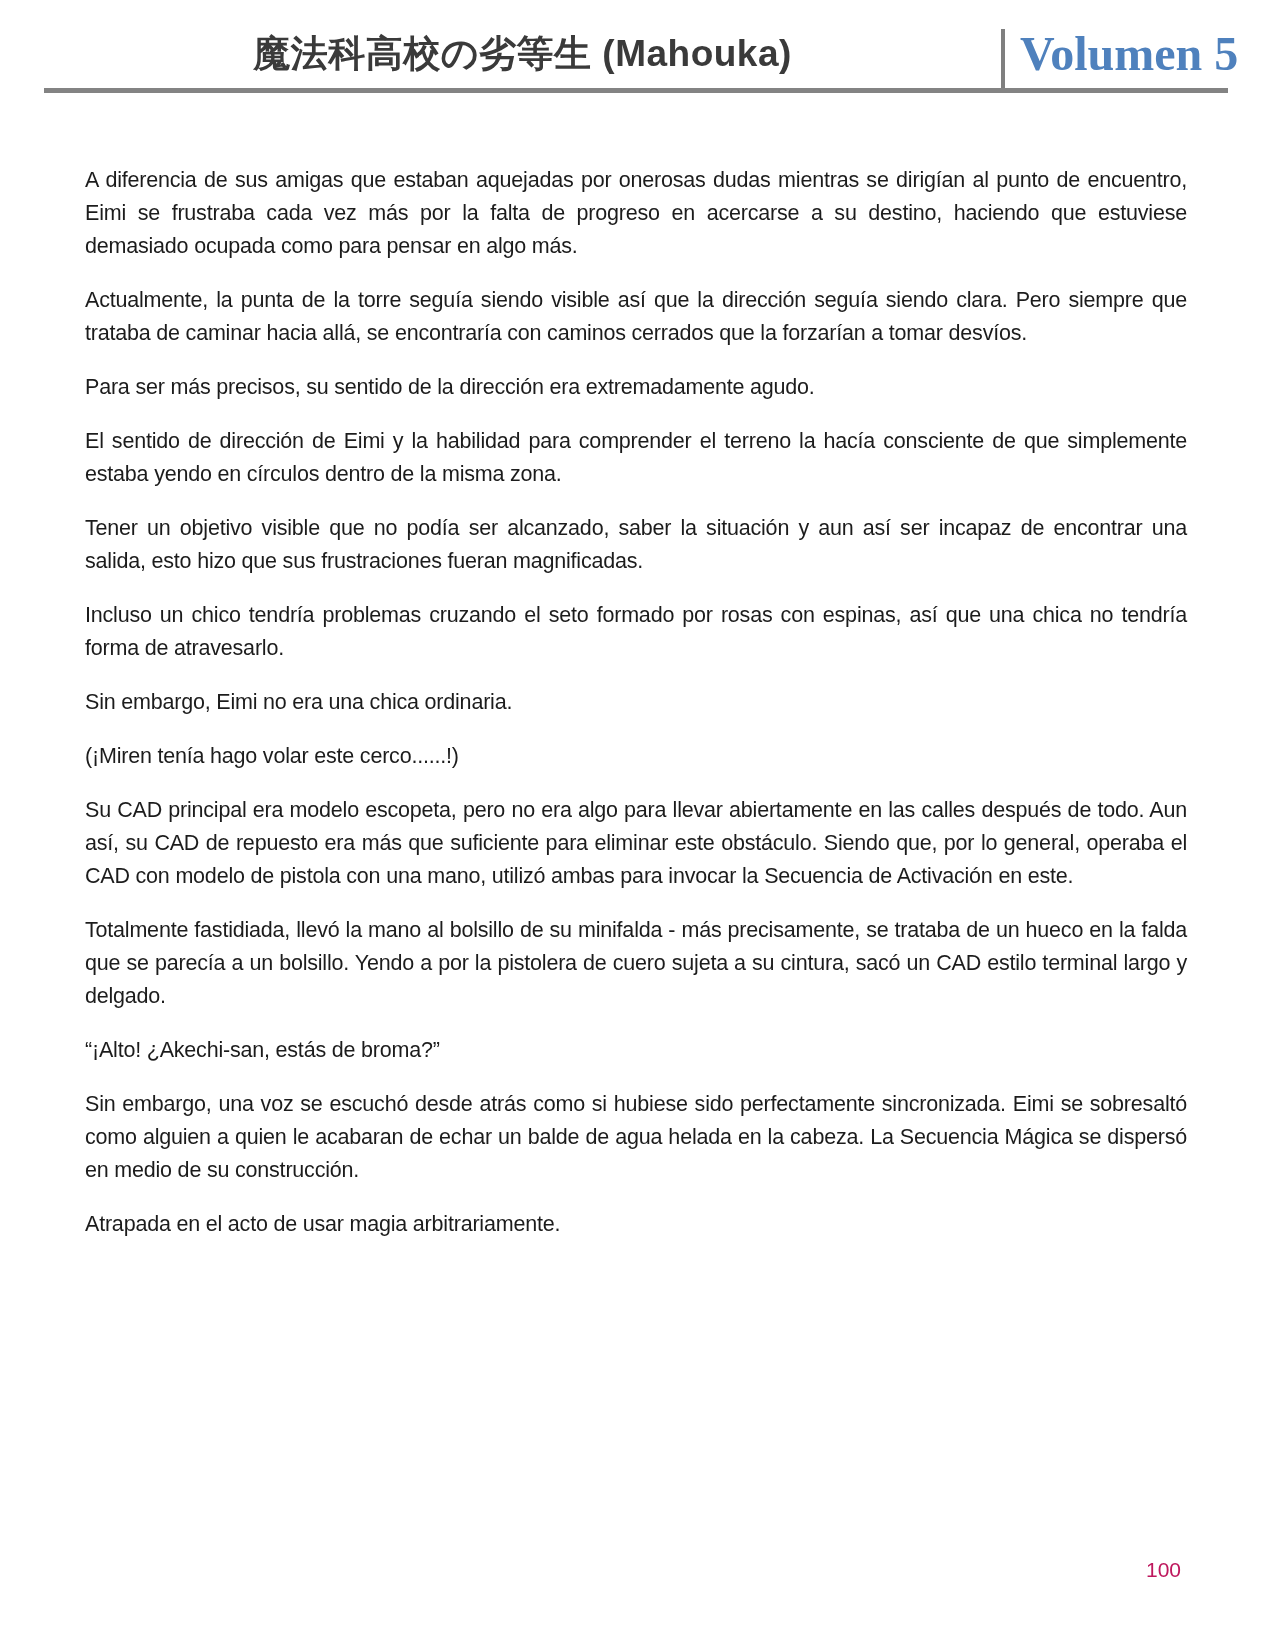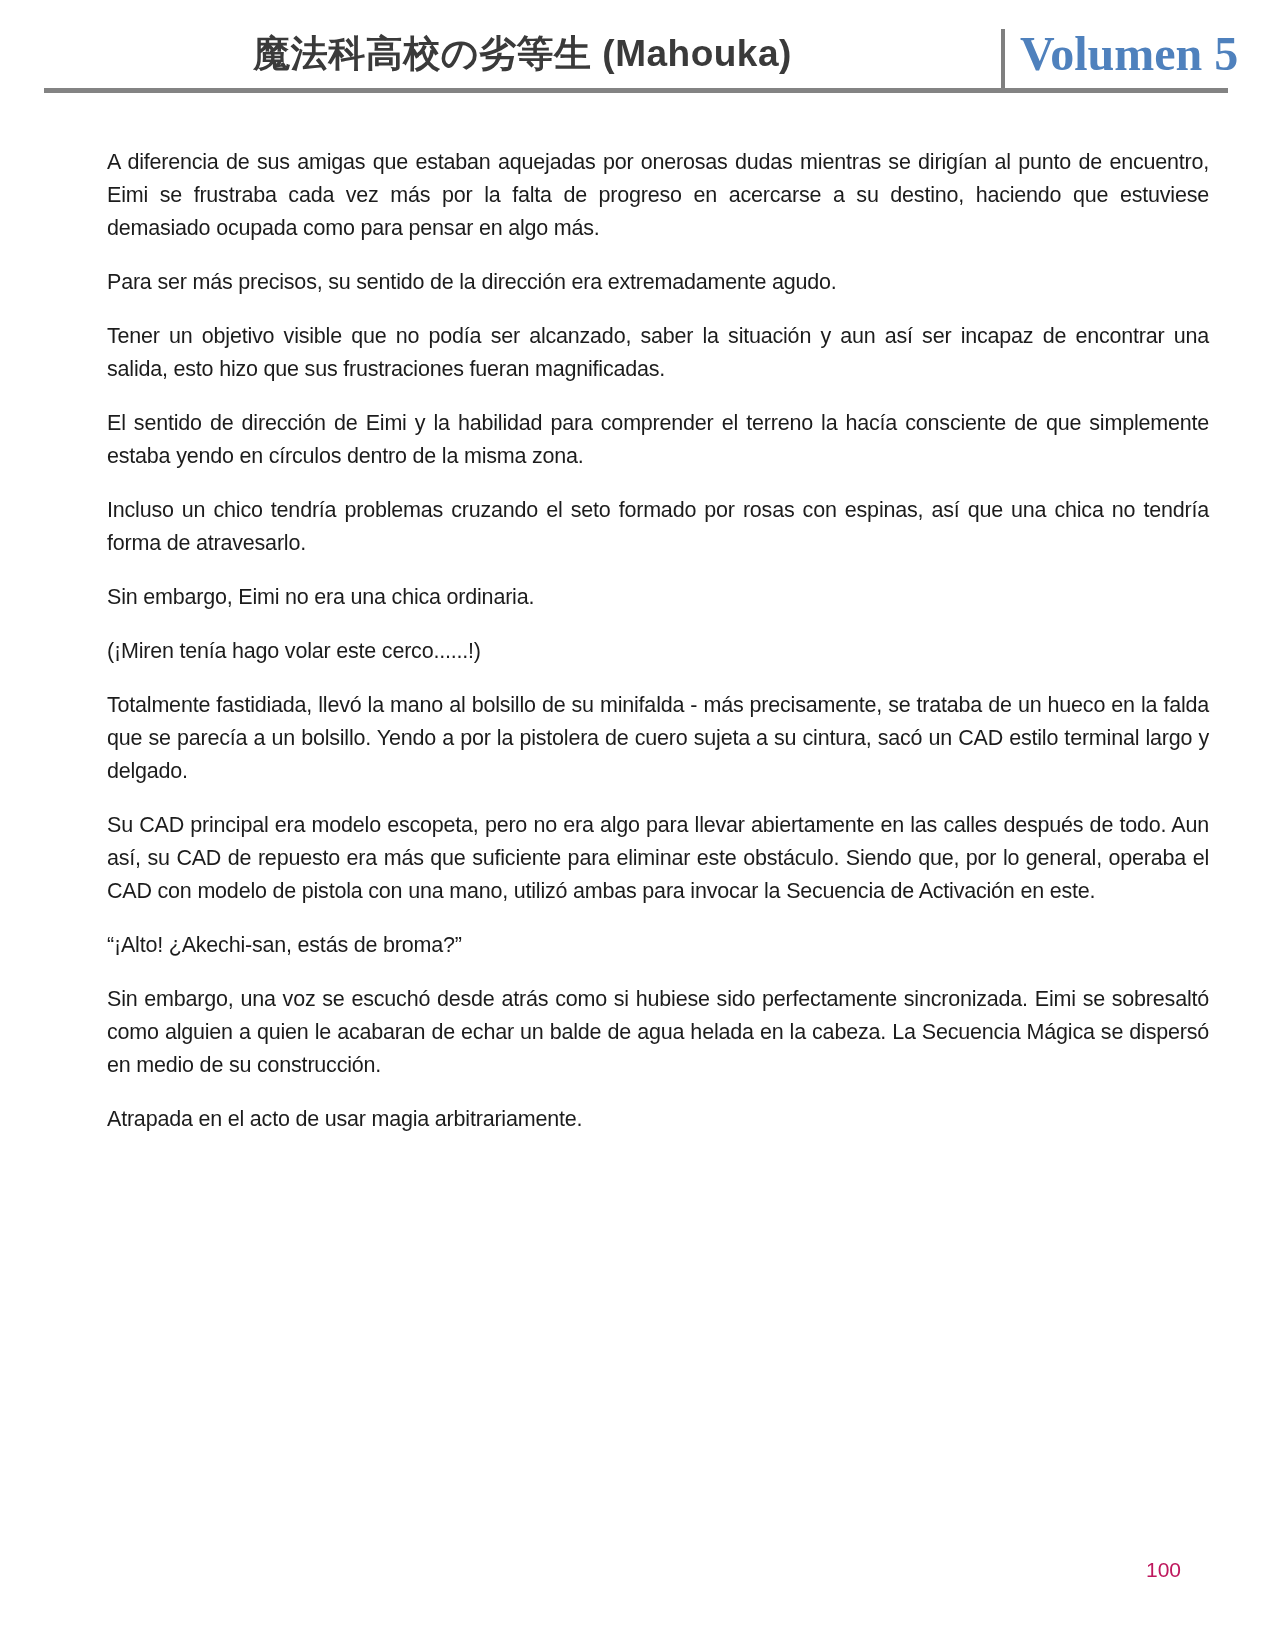--- a/index.html
+++ b/index.html
@@ -59,24 +59,23 @@
     left: 44px;
     top: 88px;
     width: 1184px;
     height: 5px;
     background: #838383;
   }
 
   
   .text-block {
     position: absolute;
-    top: 146px;
+    top: 164px;
     left: 85px;
     width: 1102px;
-    margin-left: 22px;
   }
   .para {
     margin: 0 0 21px 0;
     font-size: 21.5px;
     line-height: 33px;
     letter-spacing: -0.2px;
     color: #1c1c1c;
     text-align: justify;
     text-justify: inter-word;
   }
@@ -97,28 +96,29 @@
 
   <header class="header">
     <div class="header-title">魔法科高校の劣等生 (Mahouka)</div>
     <div class="header-vrule"></div>
     <div class="header-volume">Volumen 5</div>
     <div class="header-hrule"></div>
   </header>
 
   <main class="text-block">
       <p class="para">A diferencia de sus amigas que estaban aquejadas por onerosas dudas mientras se dirigían al punto de encuentro, Eimi se frustraba cada vez más por la falta de progreso en acercarse a su destino, haciendo que estuviese demasiado ocupada como para pensar en algo más.</p>
+      <p class="para">Actualmente, la punta de la torre seguía siendo visible así que la dirección seguía siendo clara. Pero siempre que trataba de caminar hacia allá, se encontraría con caminos cerrados que la forzarían a tomar desvíos.</p>
       <p class="para">Para ser más precisos, su sentido de la dirección era extremadamente agudo.</p>
+      <p class="para">El sentido de dirección de Eimi y la habilidad para comprender el terreno la hacía consciente de que simplemente estaba yendo en círculos dentro de la misma zona.</p>
       <p class="para">Tener un objetivo visible que no podía ser alcanzado, saber la situación y aun así ser incapaz de encontrar una salida, esto hizo que sus frustraciones fueran magnificadas.</p>
-      <p class="para">El sentido de dirección de Eimi y la habilidad para comprender el terreno la hacía consciente de que simplemente estaba yendo en círculos dentro de la misma zona.</p>
       <p class="para">Incluso un chico tendría problemas cruzando el seto formado por rosas con espinas, así que una chica no tendría forma de atravesarlo.</p>
       <p class="para">Sin embargo, Eimi no era una chica ordinaria.</p>
       <p class="para">(¡Miren tenía hago volar este cerco......!)</p>
+      <p class="para">Su CAD principal era modelo escopeta, pero no era algo para llevar abiertamente en las calles después de todo. Aun así, su CAD de repuesto era más que suficiente para eliminar este obstáculo. Siendo que, por lo general, operaba el CAD con modelo de pistola con una mano, utilizó ambas para invocar la Secuencia de Activación en este.</p>
       <p class="para">Totalmente fastidiada, llevó la mano al bolsillo de su minifalda - más precisamente, se trataba de un hueco en la falda que se parecía a un bolsillo. Yendo a por la pistolera de cuero sujeta a su cintura, sacó un CAD estilo terminal largo y delgado.</p>
-      <p class="para">Su CAD principal era modelo escopeta, pero no era algo para llevar abiertamente en las calles después de todo. Aun así, su CAD de repuesto era más que suficiente para eliminar este obstáculo. Siendo que, por lo general, operaba el CAD con modelo de pistola con una mano, utilizó ambas para invocar la Secuencia de Activación en este.</p>
       <p class="para">“¡Alto! ¿Akechi-san, estás de broma?”</p>
       <p class="para">Sin embargo, una voz se escuchó desde atrás como si hubiese sido perfectamente sincronizada. Eimi se sobresaltó como alguien a quien le acabaran de echar un balde de agua helada en la cabeza. La Secuencia Mágica se dispersó en medio de su construcción.</p>
       <p class="para">Atrapada en el acto de usar magia arbitrariamente.</p>
     </main>
 
   <div class="page-number">100</div>
 
 </div>
 
 </body></html>

